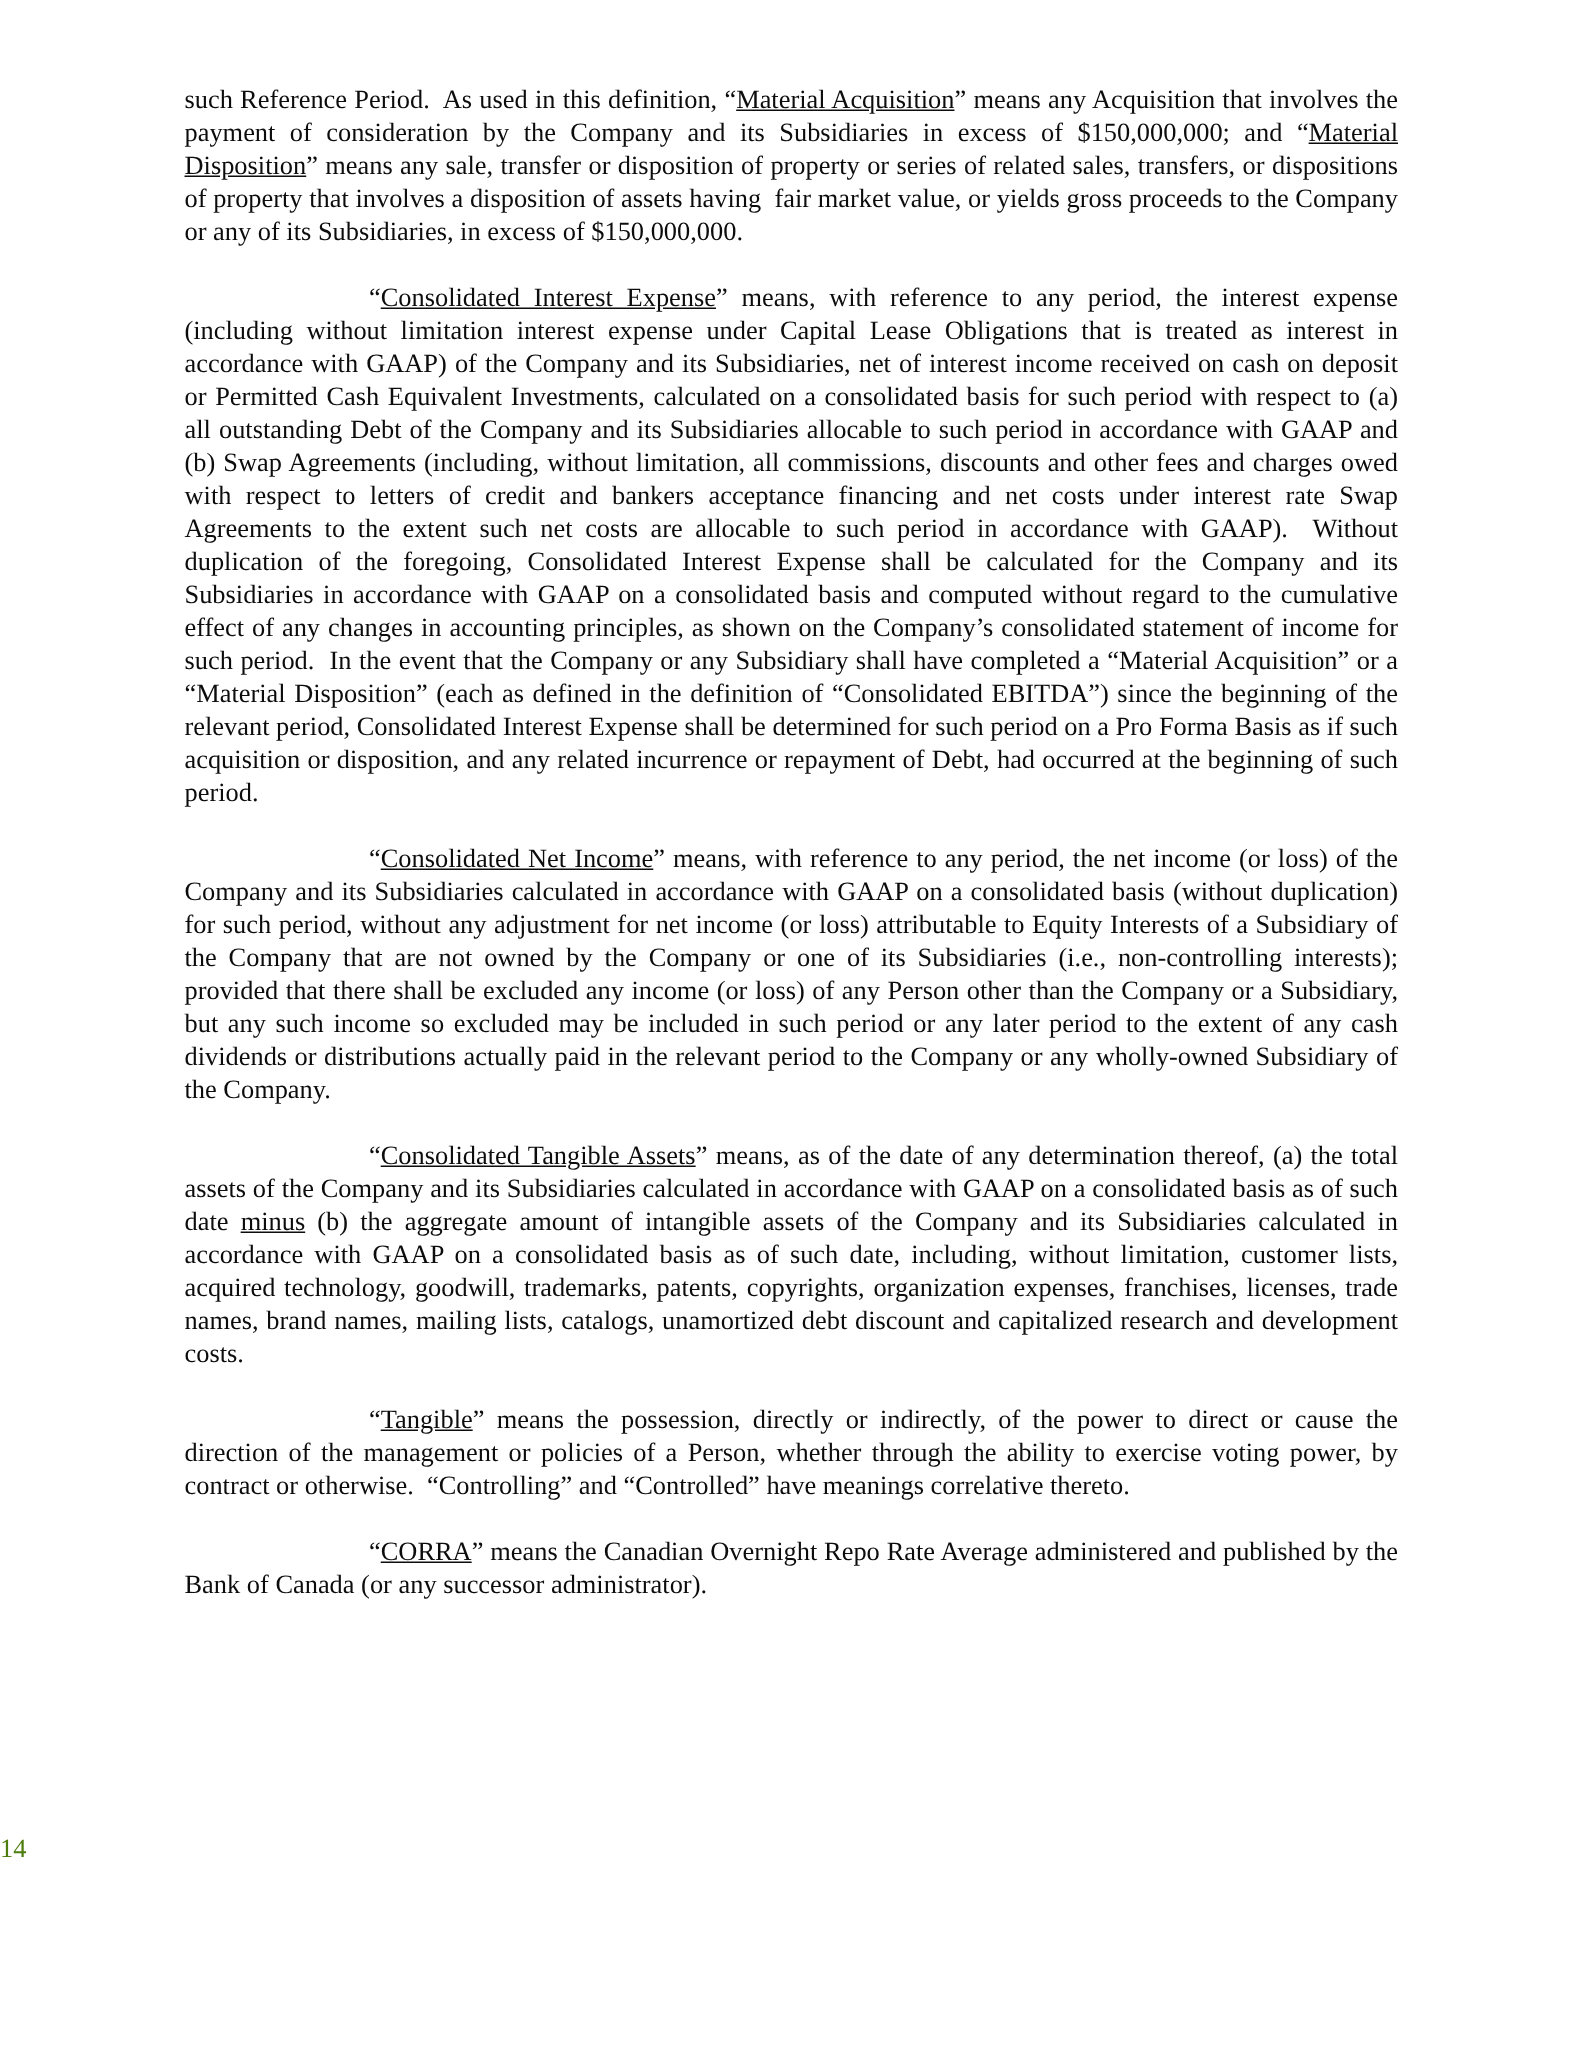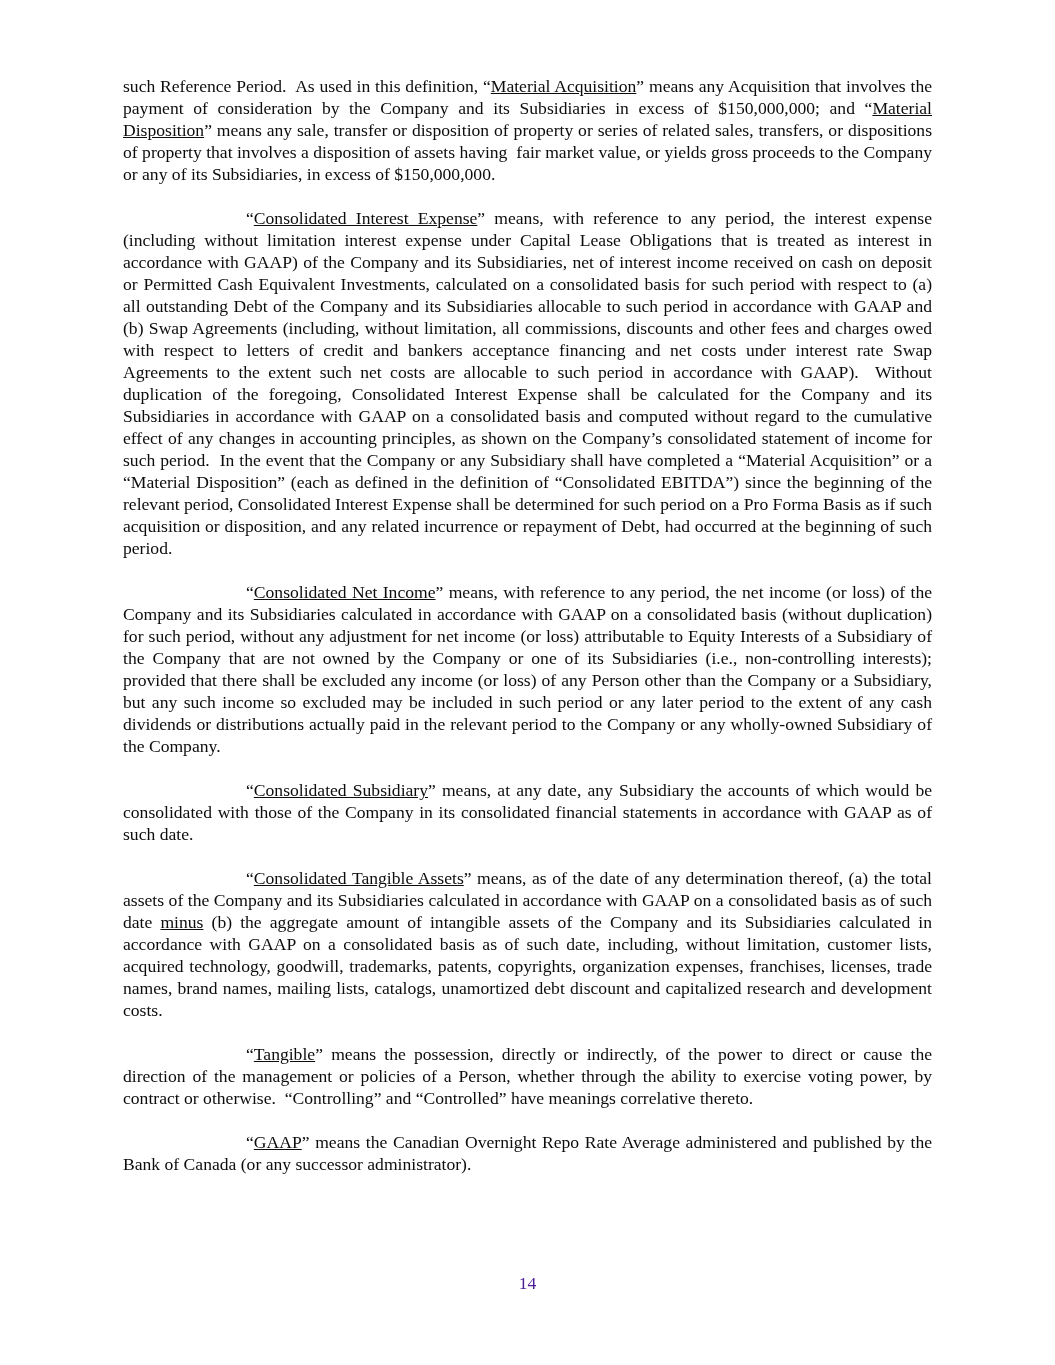--- a/index.html
+++ b/index.html
@@ -7,56 +7,55 @@
     padding: 0;
     background: #e8e8e8;
   }
   .page {
     position: relative;
     width: 1055px;
     height: 1365px;
     margin: 0 auto;
     background: #ffffff;
     box-sizing: border-box;
-    padding: 75px 123px 0 123px;
+    padding: 55px 123px 0 123px;
     font-family: "Liberation Serif", "DejaVu Serif", serif;
     font-size: 17.6px;
     line-height: 22px;
     color: #0c0c0c;
     overflow: hidden;
   }
   .doc p {
     margin: 0 0 22px 0;
     text-align: justify;
   }
   .doc p.indent {
     text-indent: 123px;
   }
   .doc .u {
     text-decoration: underline;
   }
   .page-number {
     position: absolute;
-    top: 1272px;
+    top: 1221px;
     left: 0;
     right: 0;
-    text-align: center;
+    text-align: left;
     font-family: "Liberation Serif", "DejaVu Serif", serif;
     font-size: 17.6px;
     line-height: 22px;
-    color: #4c1d95;
+    color: #4d7c0f;
   }
 </style>
 </head>
 <body>
 
 <div class="page">
   <div class="doc" id="doc-body">
       <p><span>such Reference Period.&nbsp; As used in this definition, “</span><span class="u">Material Acquisition</span><span>” means any Acquisition that involves the payment of consideration by the Company and its Subsidiaries in excess of $150,000,000; and “</span><span class="u">Material Disposition</span><span>” means any sale, transfer or disposition of property or series of related sales, transfers, or dispositions of property that involves a disposition of assets having&nbsp; fair market value, or yields gross proceeds to the Company or any of its Subsidiaries, in excess of $150,000,000.</span></p>
       <p class="indent"><span>“</span><span class="u">Consolidated Interest Expense</span><span>” means, with reference to any period, the interest expense (including without limitation interest expense under Capital Lease Obligations that is treated as interest in accordance with GAAP) of the Company and its Subsidiaries, net of interest income received on cash on deposit or Permitted Cash Equivalent Investments, calculated on a consolidated basis for such period with respect to (a) all outstanding Debt of the Company and its Subsidiaries allocable to such period in accordance with GAAP and (b) Swap Agreements (including, without limitation, all commissions, discounts and other fees and charges owed with respect to letters of credit and bankers acceptance financing and net costs under interest rate Swap Agreements to the extent such net costs are allocable to such period in accordance with GAAP).&nbsp; Without duplication of the foregoing, Consolidated Interest Expense shall be calculated for the Company and its Subsidiaries in accordance with GAAP on a consolidated basis and computed without regard to the cumulative effect of any changes in accounting principles, as shown on the Company’s consolidated statement of income for such period.&nbsp; In the event that the Company or any Subsidiary shall have completed a “Material Acquisition” or a “Material Disposition” (each as defined in the definition of “Consolidated EBITDA”) since the beginning of the relevant period, Consolidated Interest Expense shall be determined for such period on a Pro Forma Basis as if such acquisition or disposition, and any related incurrence or repayment of Debt, had occurred at the beginning of such period.</span></p>
       <p class="indent"><span>“</span><span class="u">Consolidated Net Income</span><span>” means, with reference to any period, the net income (or loss) of the Company and its Subsidiaries calculated in accordance with GAAP on a consolidated basis (without duplication) for such period, without any adjustment for net income (or loss) attributable to Equity Interests of a Subsidiary of the Company that are not owned by the Company or one of its Subsidiaries (i.e., non-controlling interests); provided that there shall be excluded any income (or loss) of any Person other than the Company or a Subsidiary, but any such income so excluded may be included in such period or any later period to the extent of any cash dividends or distributions actually paid in the relevant period to the Company or any wholly-owned Subsidiary of the Company.</span></p>
-      <p class="indent"><span>“</span><span class="u">Consolidated Subsidiary</span><span>” means, at any date, any Subsidiary the accounts of which would be consolidated with those of the Company in its consolidated financial statements in accordance with GAAP as of such date.</span></p>
       <p class="indent"><span>“</span><span class="u">Consolidated Tangible Assets</span><span>” means, as of the date of any determination thereof, (a) the total assets of the Company and its Subsidiaries calculated in accordance with GAAP on a consolidated basis as of such date </span><span class="u">minus</span><span> (b) the aggregate amount of intangible assets of the Company and its Subsidiaries calculated in accordance with GAAP on a consolidated basis as of such date, including, without limitation, customer lists, acquired technology, goodwill, trademarks, patents, copyrights, organization expenses, franchises, licenses, trade names, brand names, mailing lists, catalogs, unamortized debt discount and capitalized research and development costs.</span></p>
       <p class="indent"><span>“</span><span class="u">Tangible</span><span>” means the possession, directly or indirectly, of the power to direct or cause the direction of the management or policies of a Person, whether through the ability to exercise voting power, by contract or otherwise.&nbsp; “Controlling” and “Controlled” have meanings correlative thereto.</span></p>
-      <p class="indent"><span>“</span><span class="u">GAAP</span><span>” means the Canadian Overnight Repo Rate Average administered and published by the Bank of Canada (or any successor administrator).</span></p>
+      <p class="indent"><span>“</span><span class="u">CORRA</span><span>” means the Canadian Overnight Repo Rate Average administered and published by the Bank of Canada (or any successor administrator).</span></p>
     </div>
   <div class="page-number">14</div>
 </div>
 
 </body></html>

